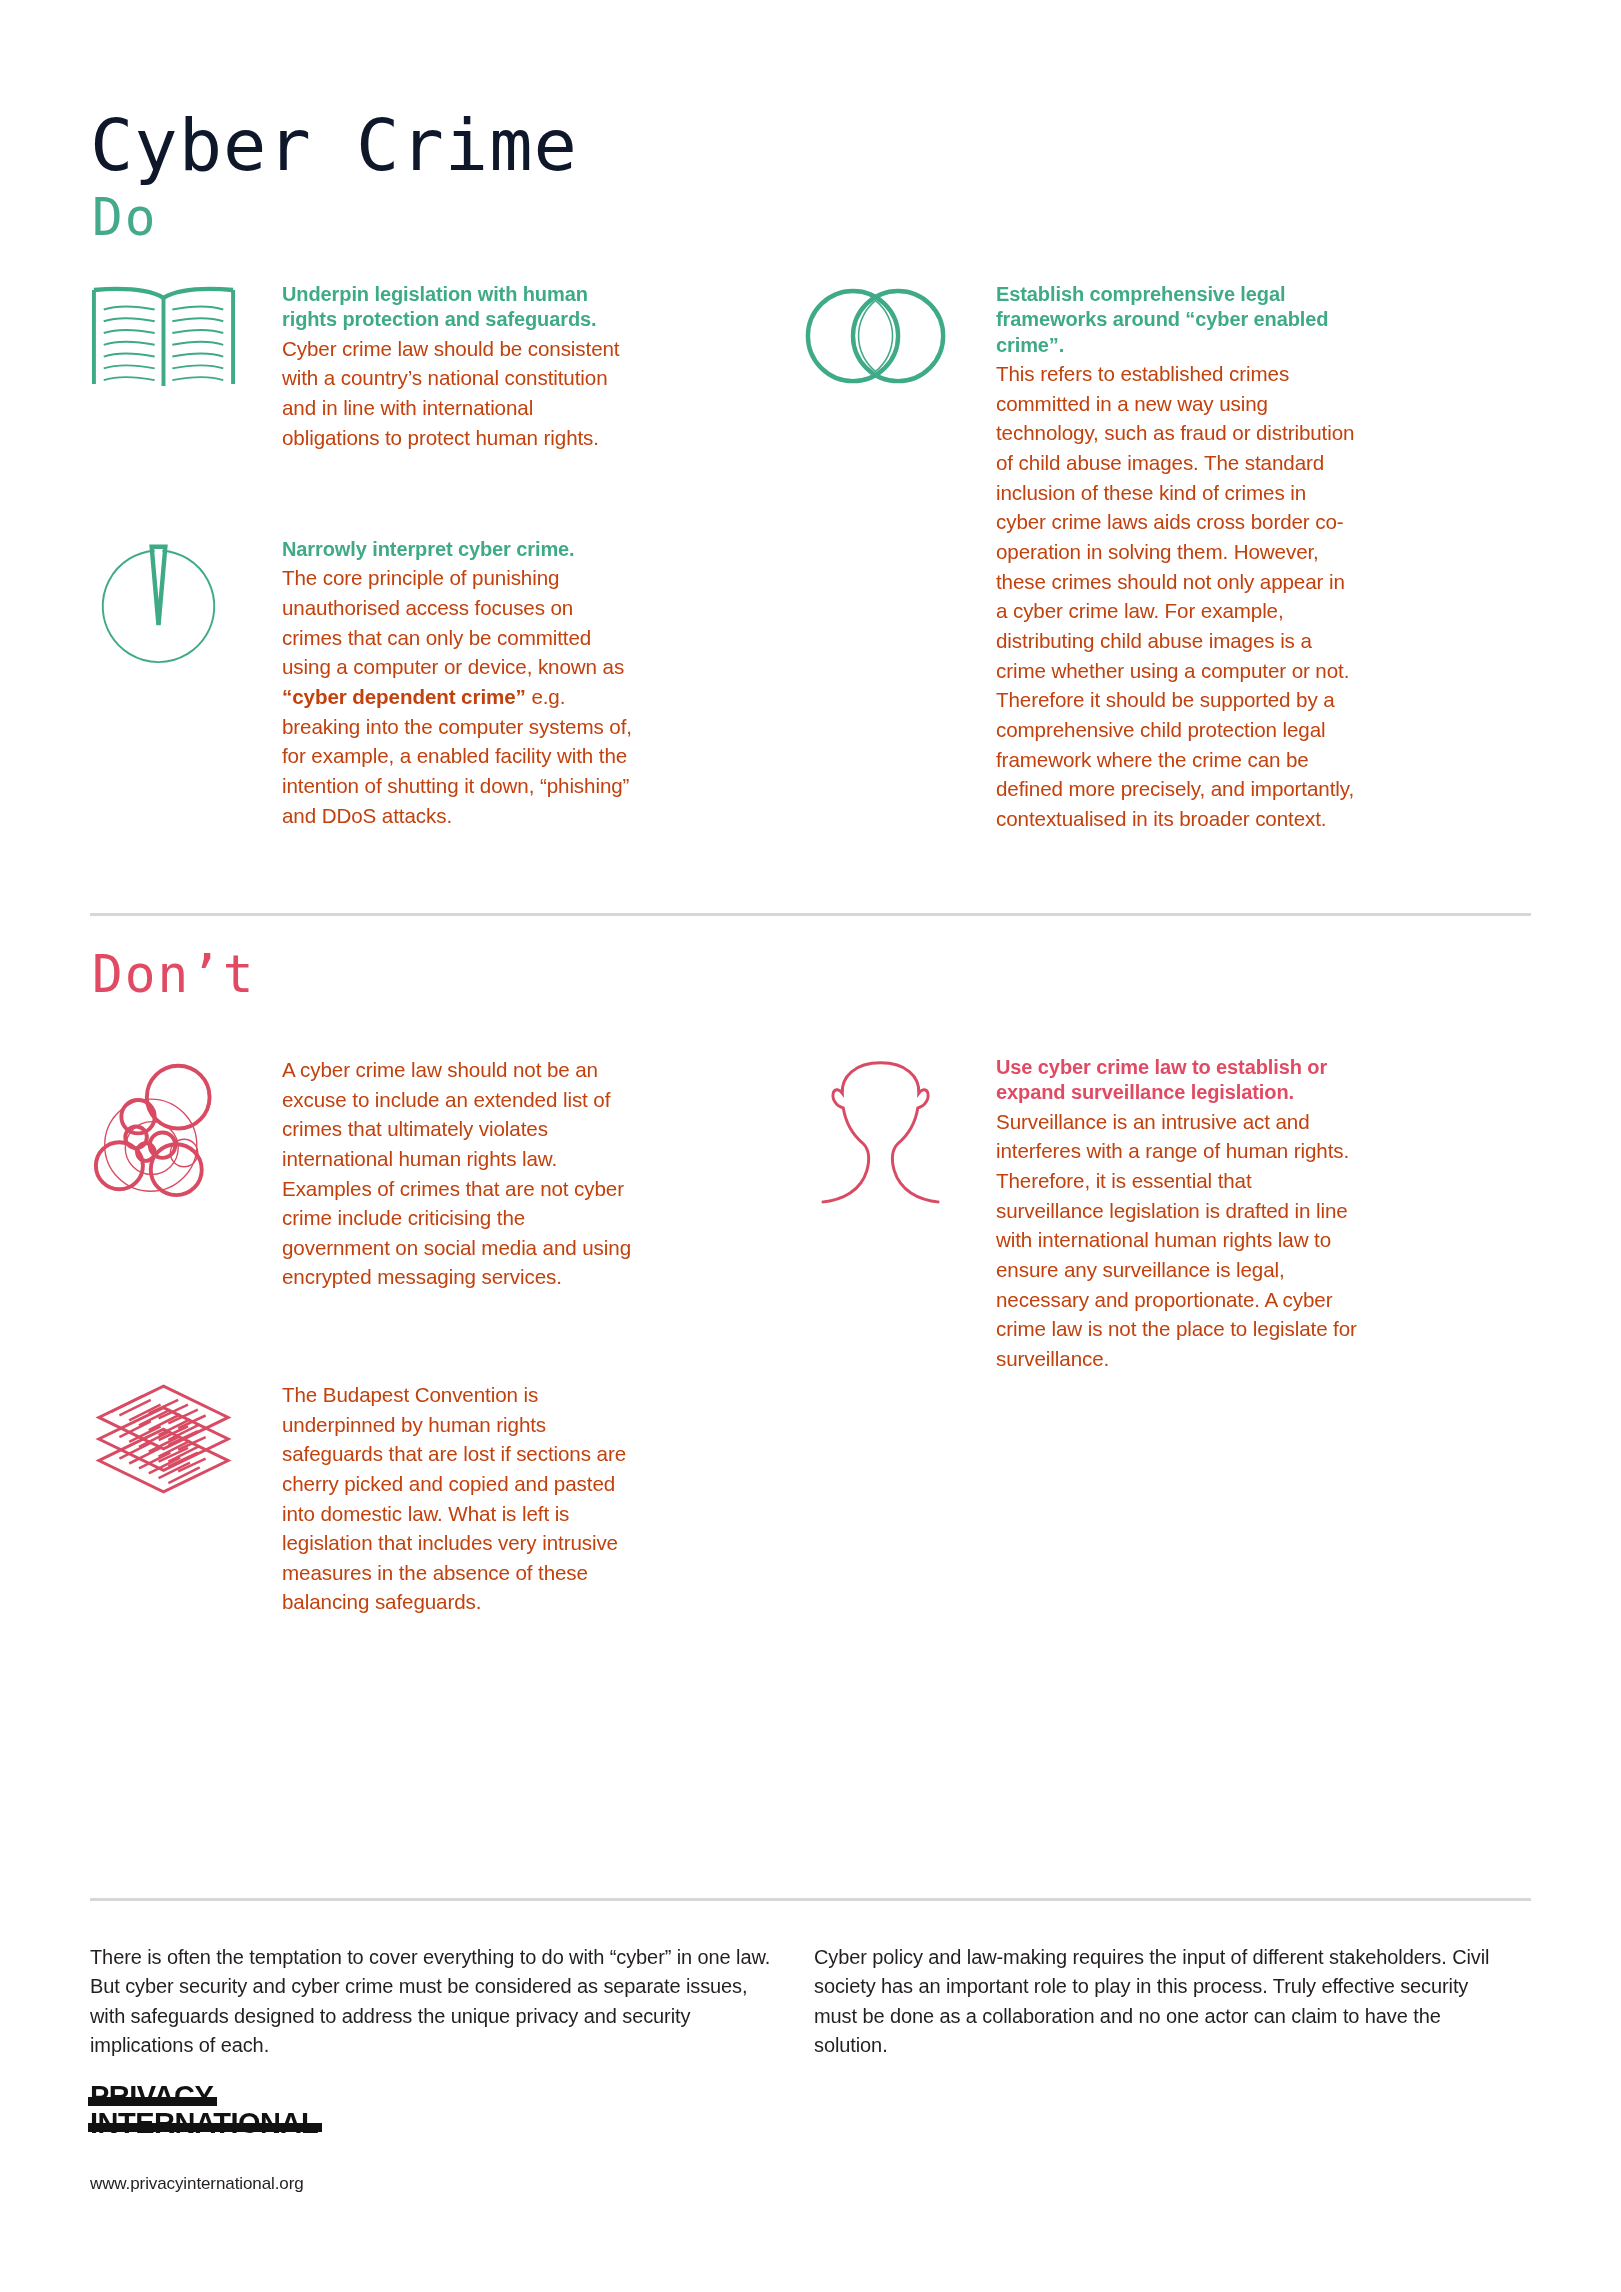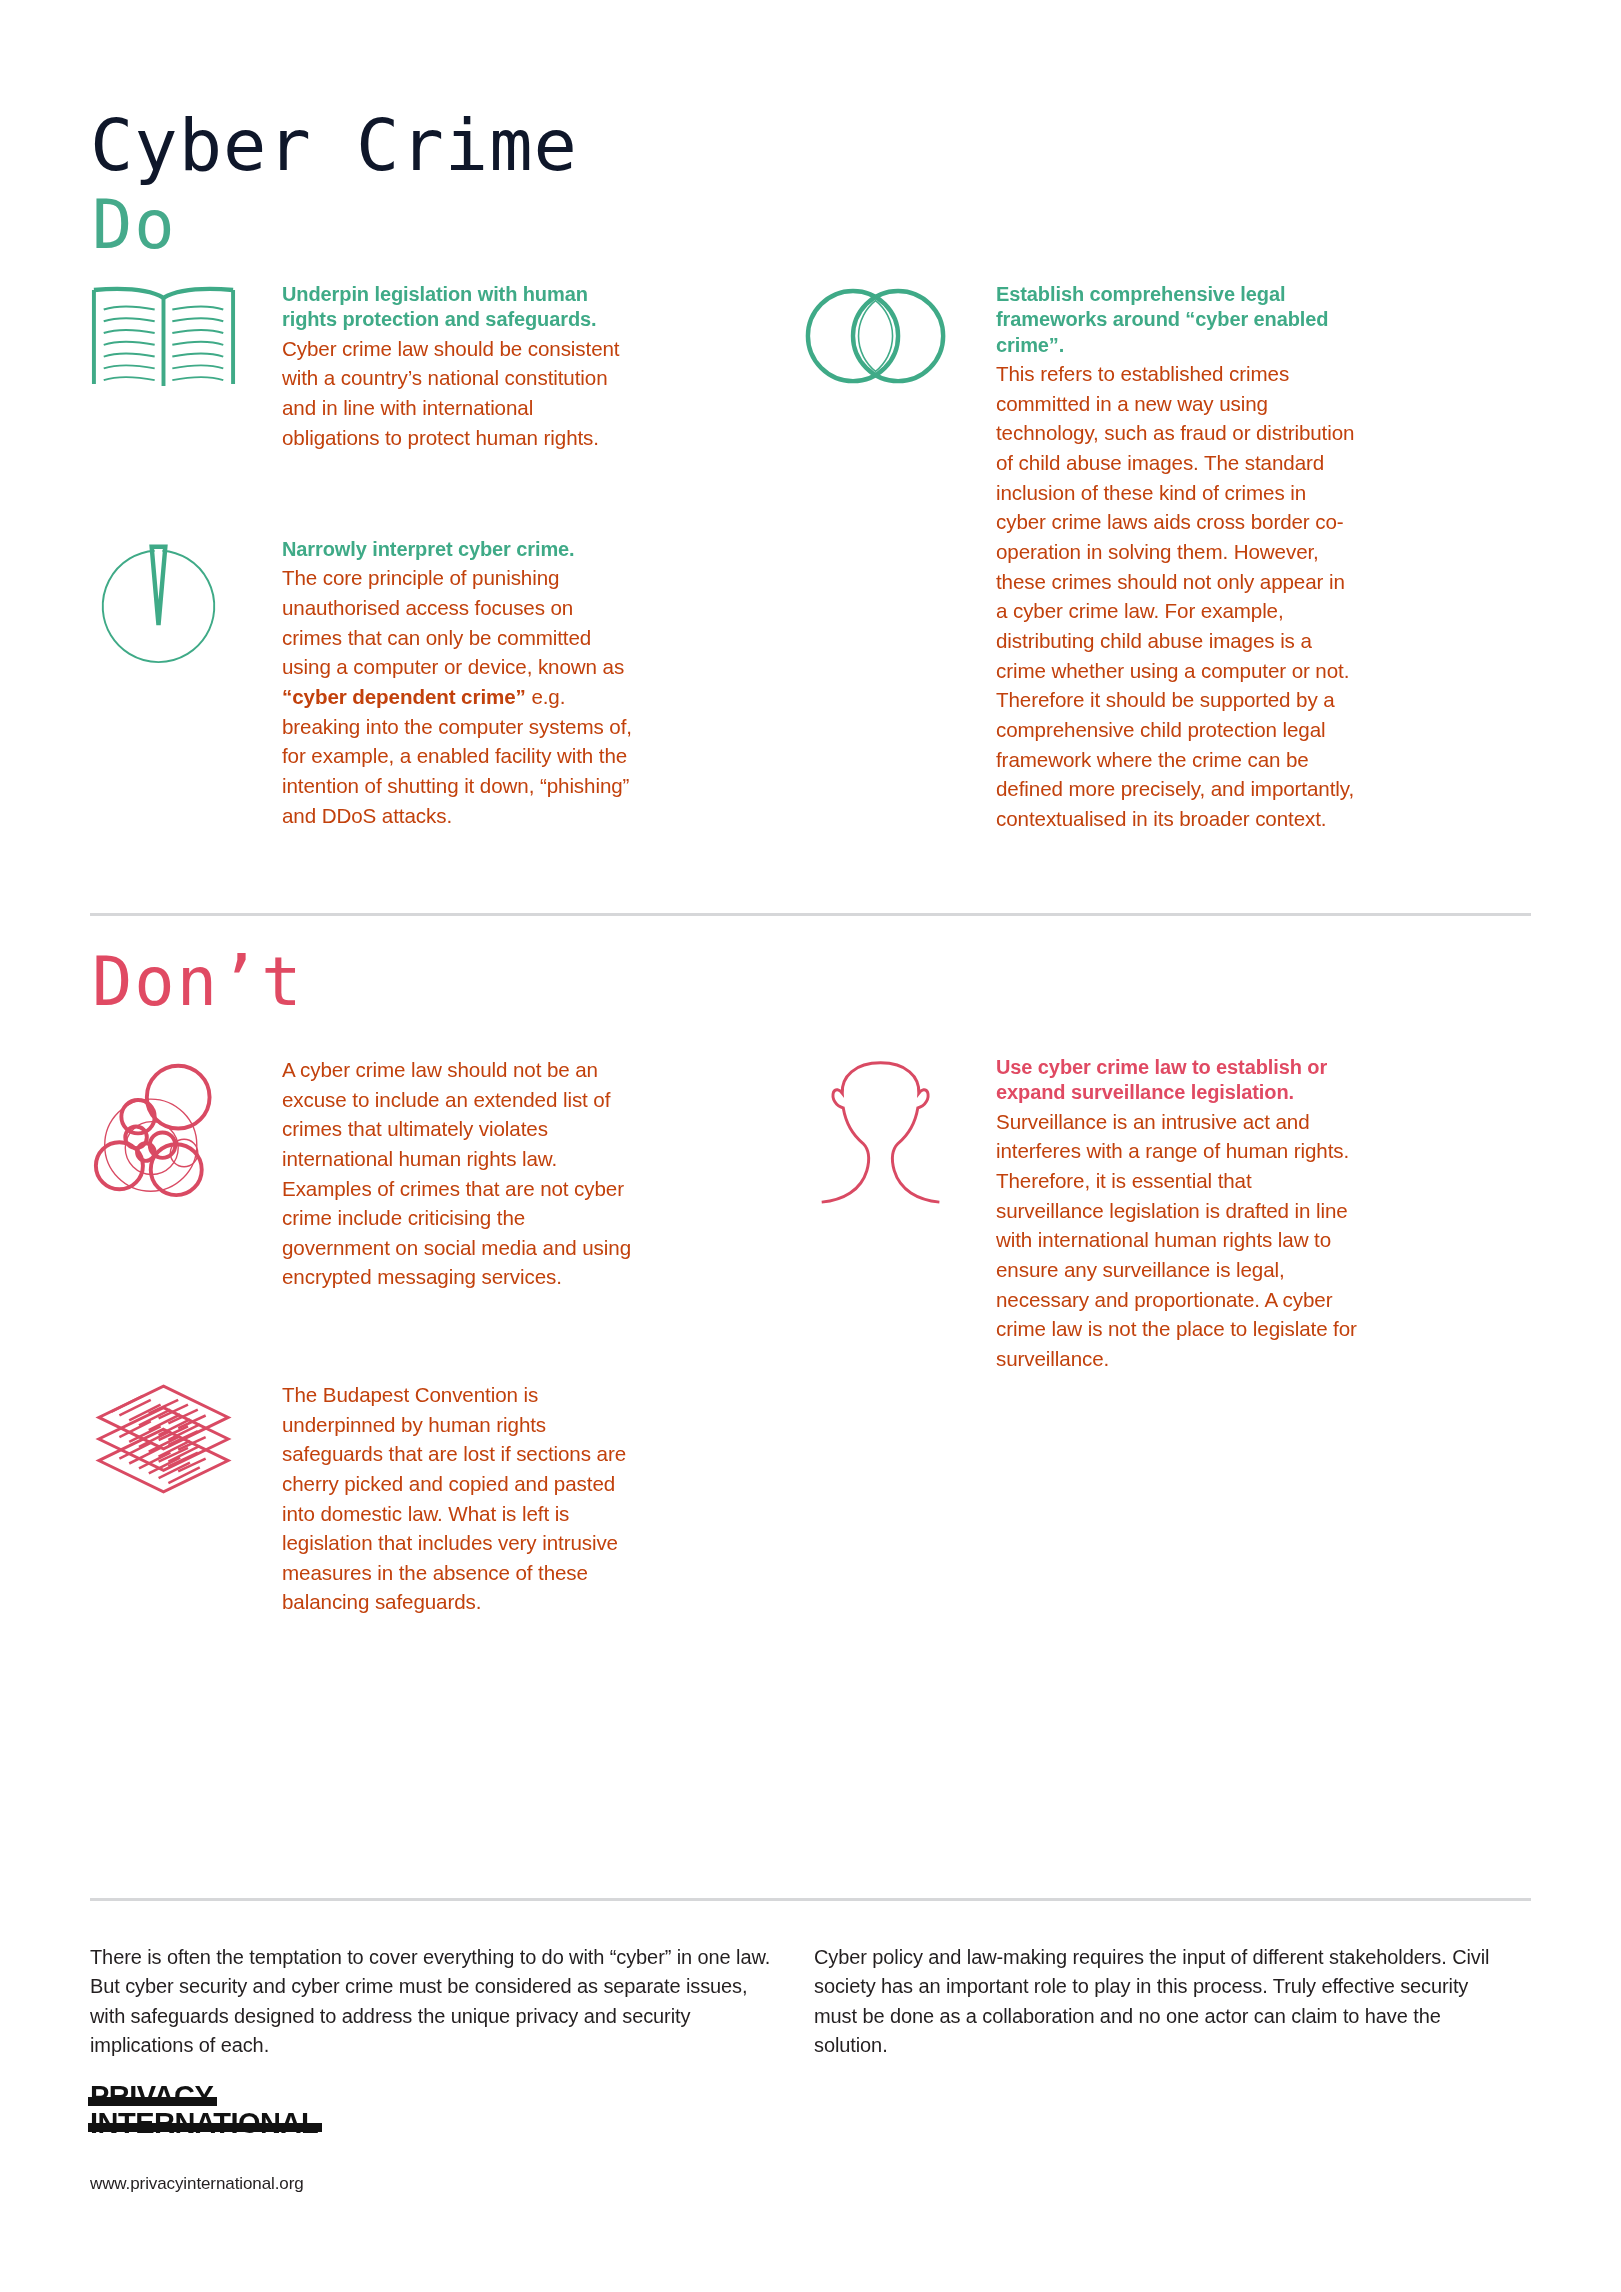--- a/index.html
+++ b/index.html
@@ -31,21 +31,21 @@
     letter-spacing: 1px;
     color: #0f172a;
     line-height: 1;
     margin-top: 33px;
   }
 
   
   .section-head {
     position: absolute;
     font-family: "DejaVu Sans Mono", "Liberation Mono", monospace;
-    font-size: 67px;
+    font-size: 51px;
     font-weight: 400;
     line-height: 1;
     letter-spacing: 2px;
   }
   .section-head.do   { left: 92px; top: 192px; color: #45aa8b; }
   .section-head.dont { left: 92px; top: 949px; color: #e04a63; }
 
   
   .rule {
     position: absolute;

